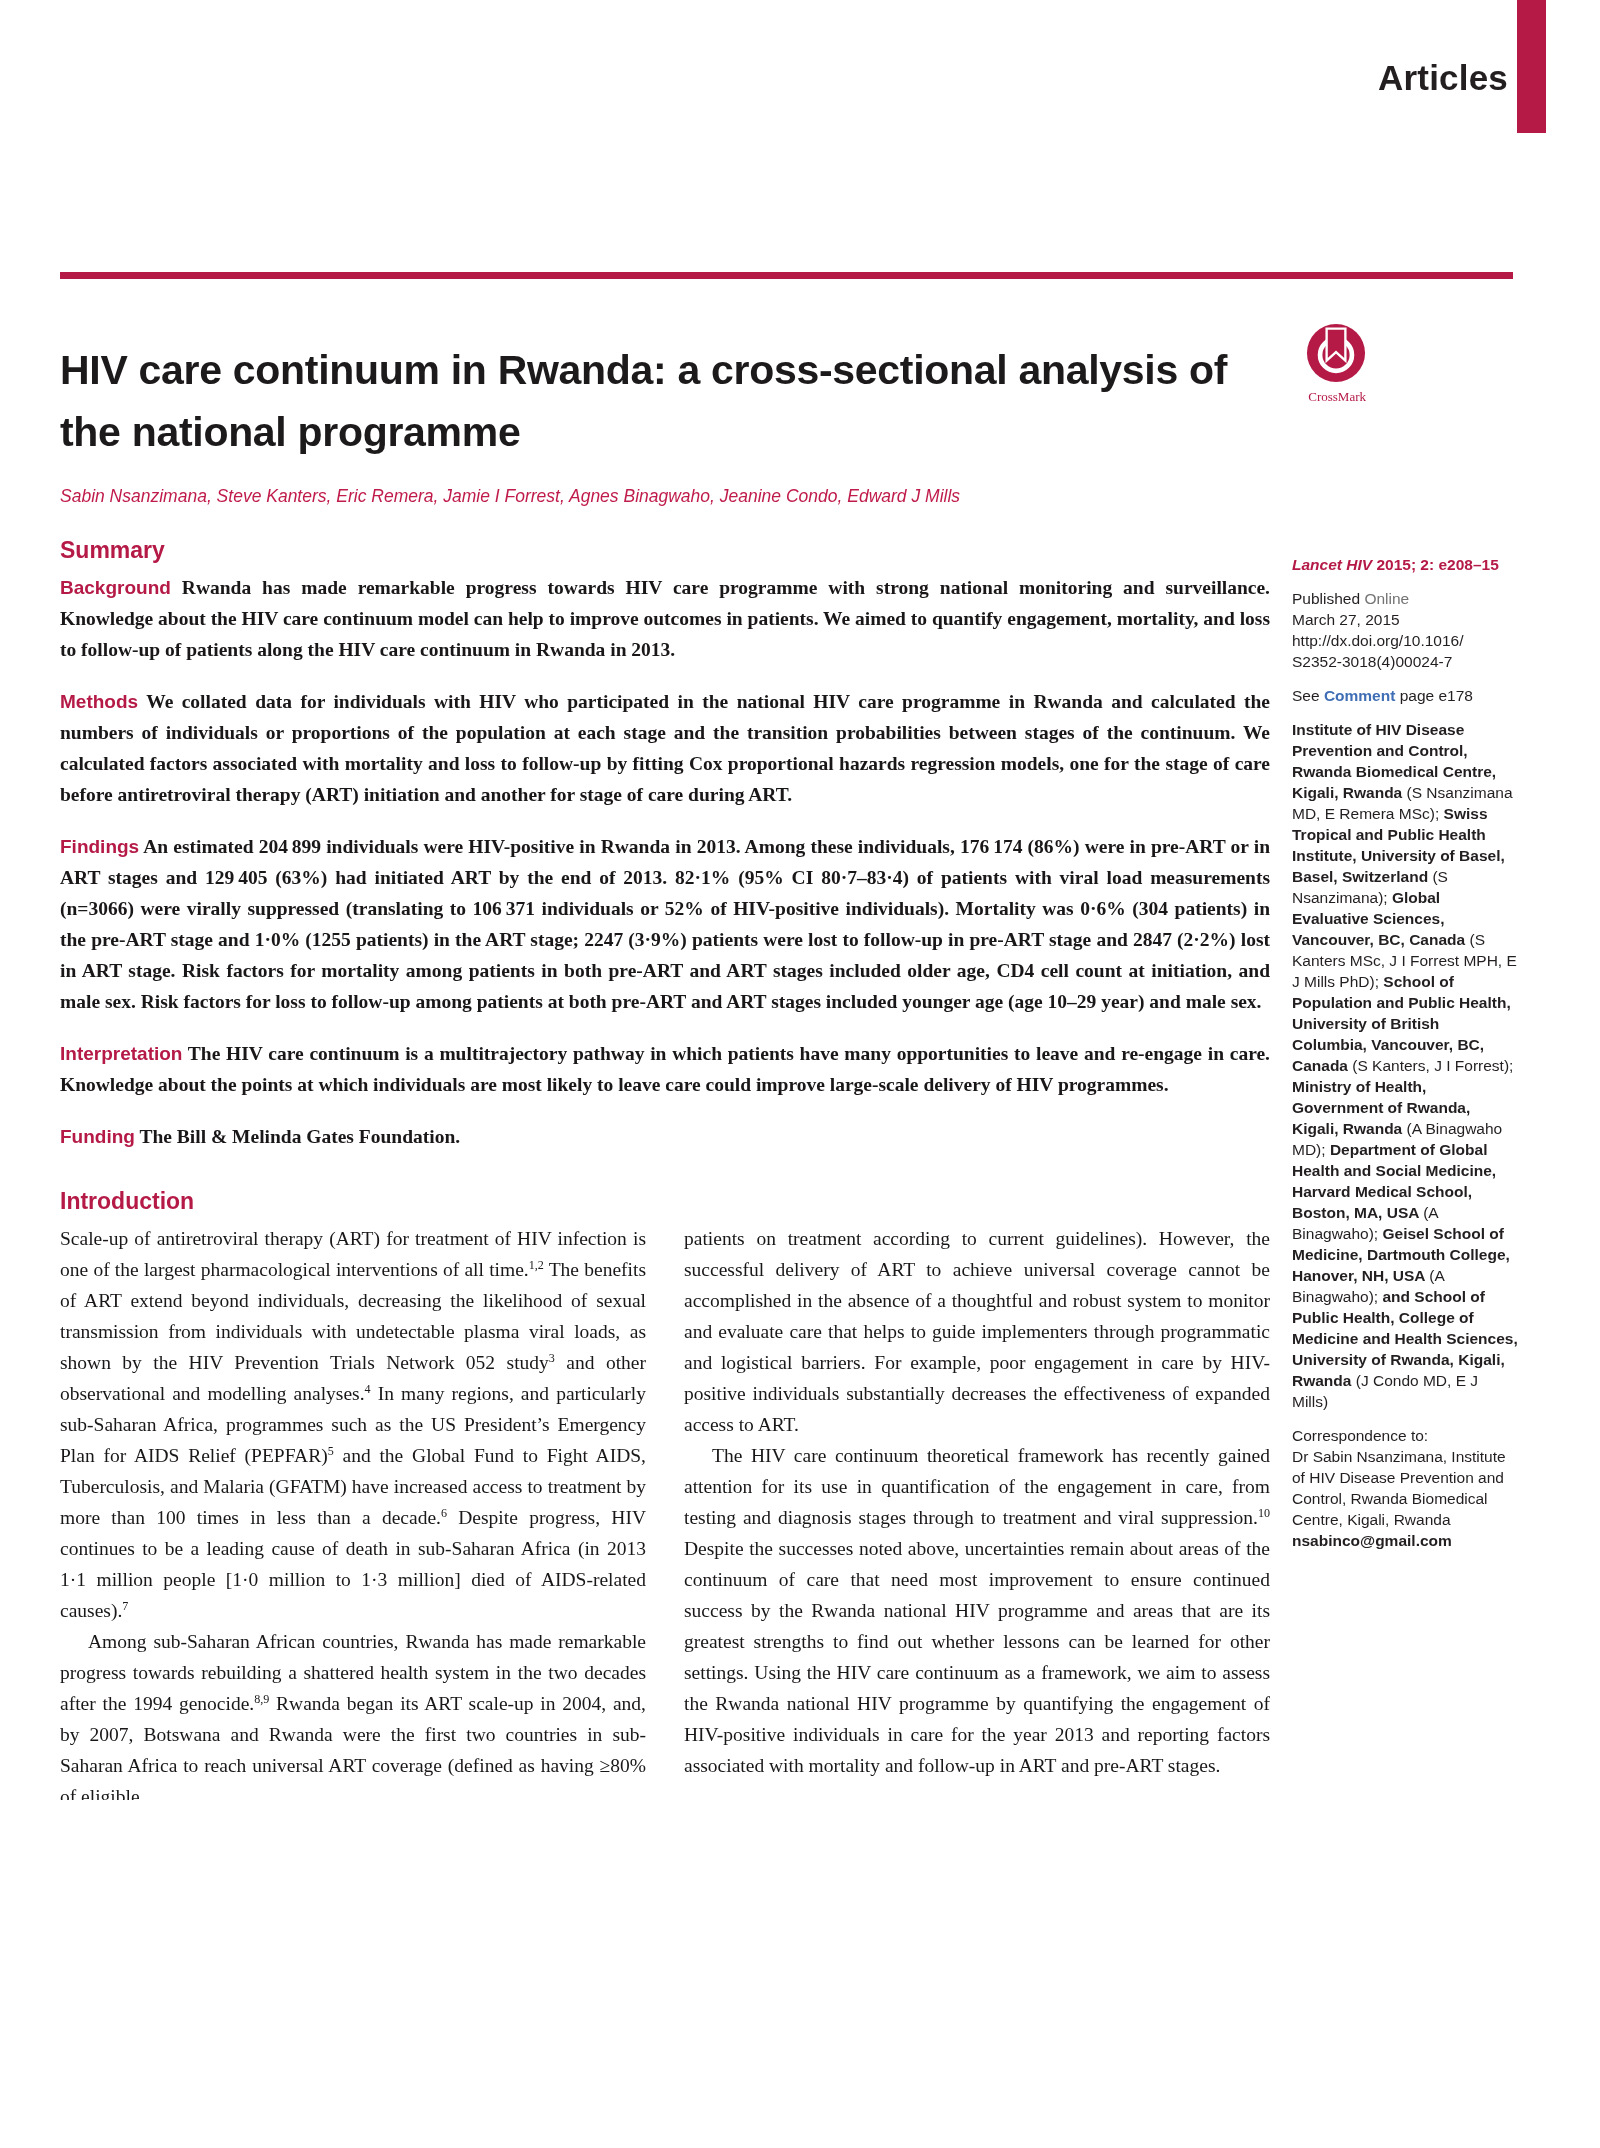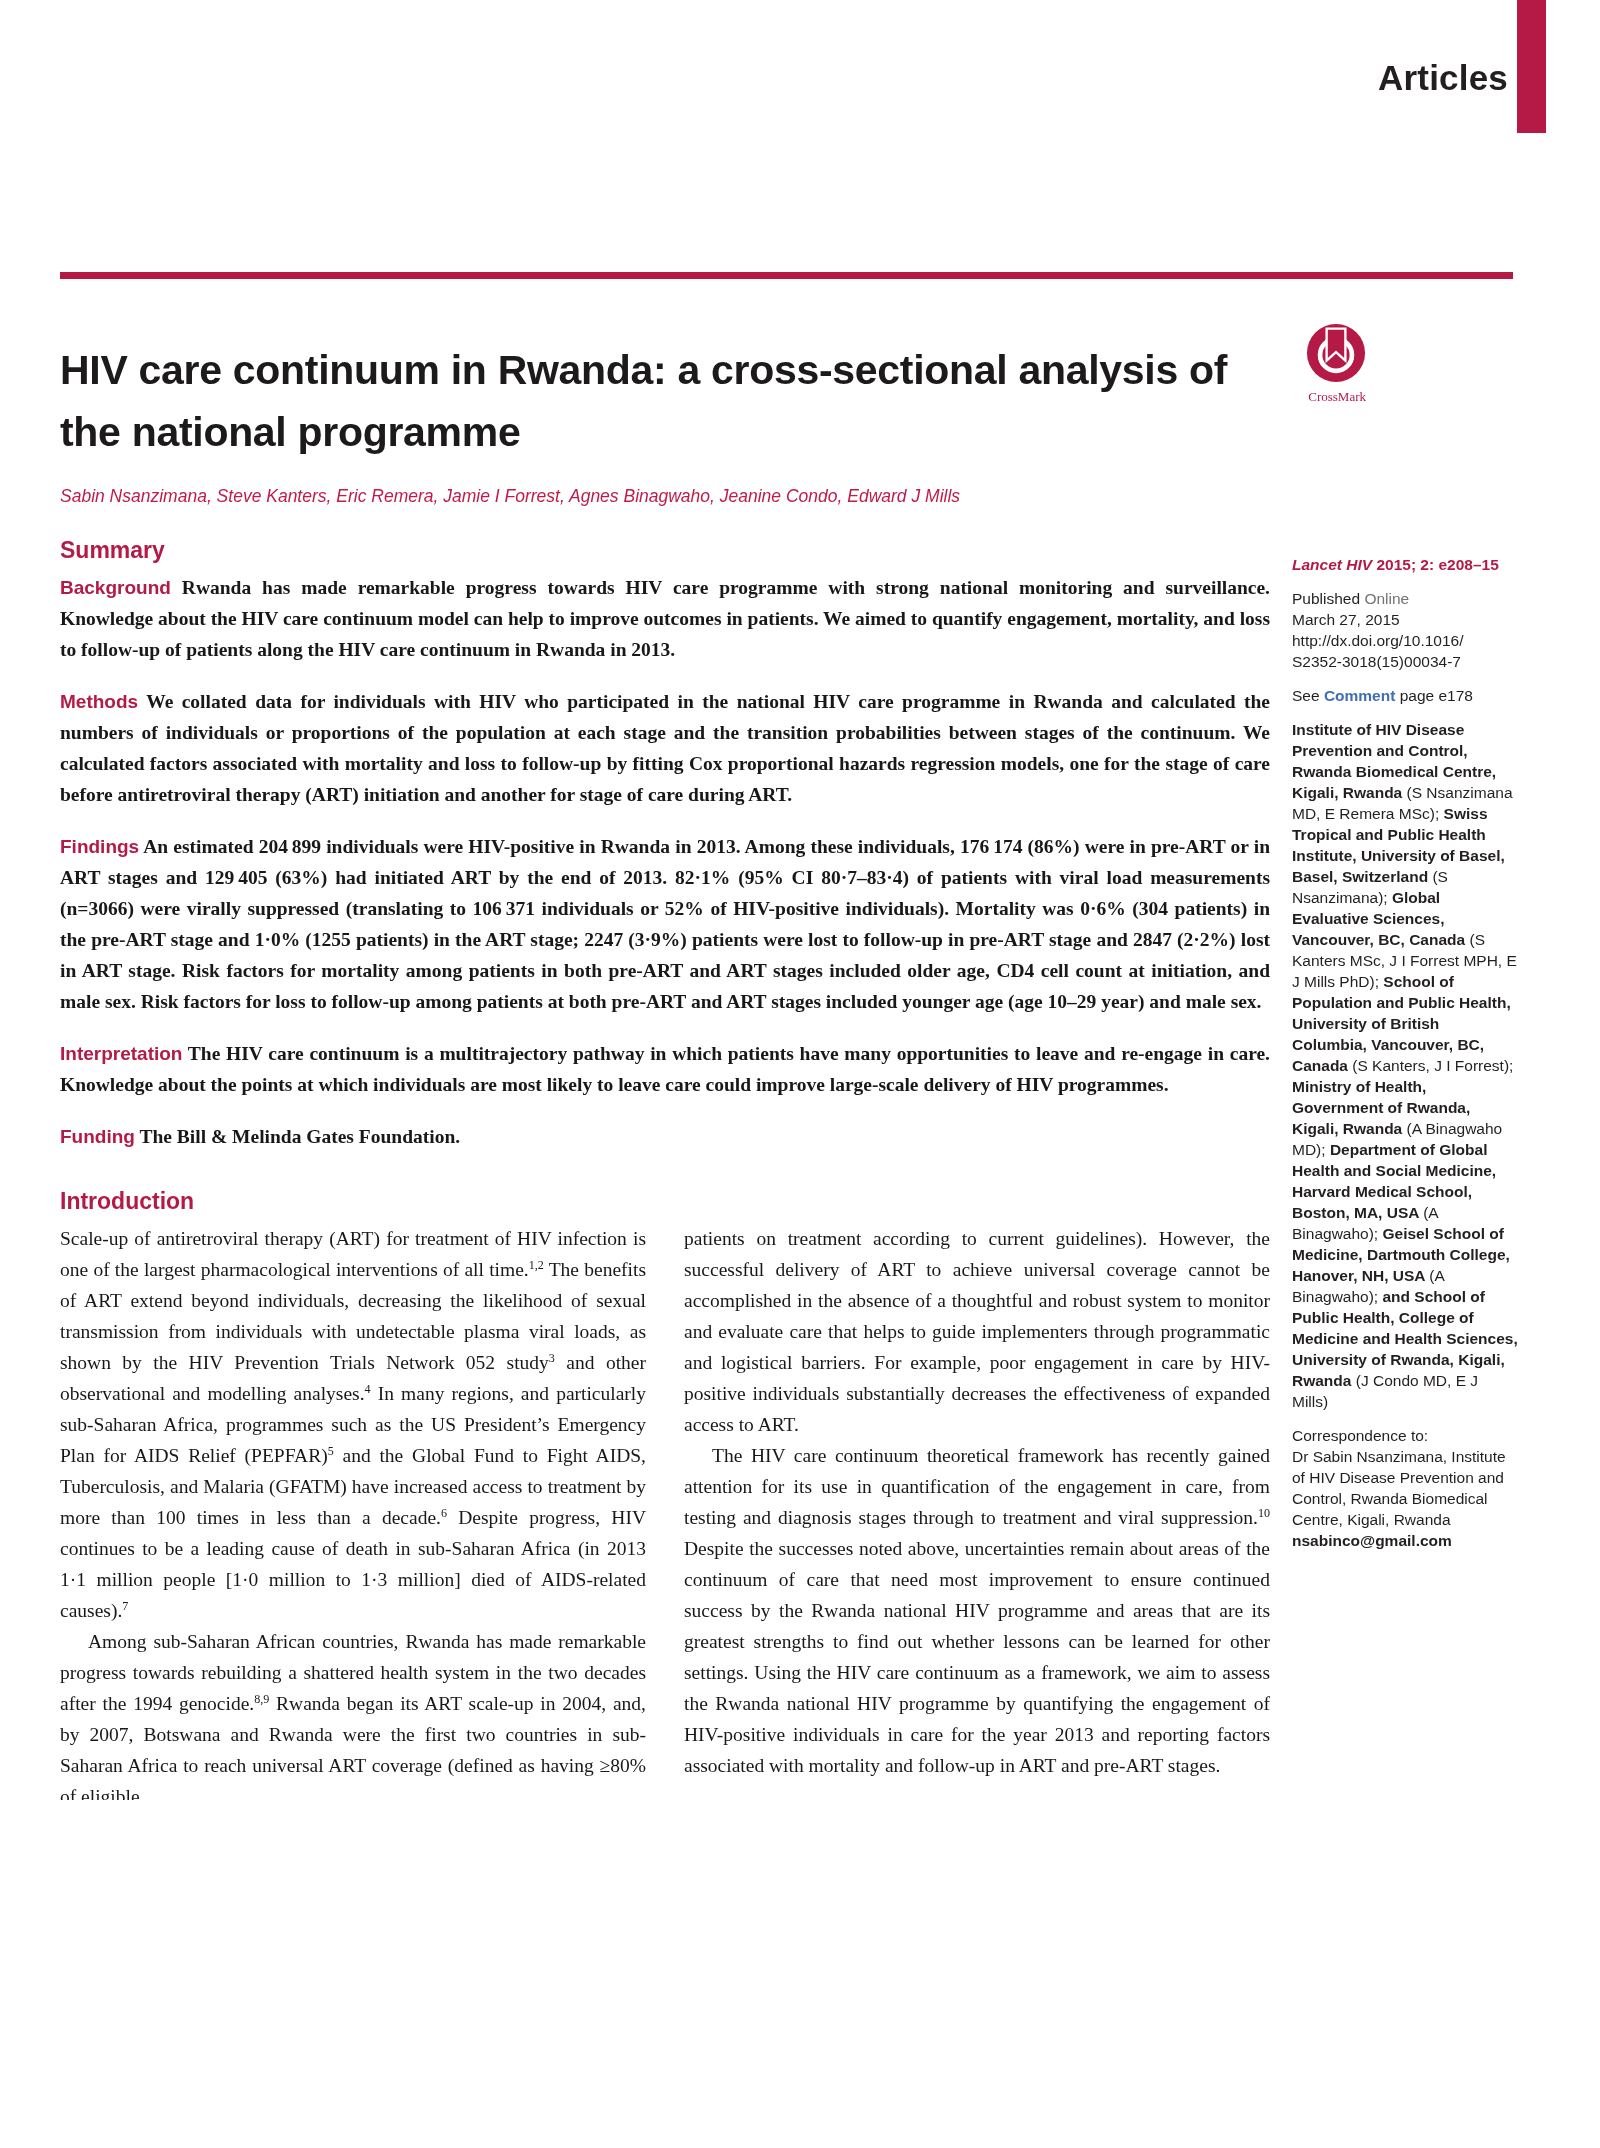--- a/index.html
+++ b/index.html
@@ -111,21 +111,21 @@
         <p class="body-p indent"><span>The HIV care continuum theoretical framework has recently gained attention for its use in quantification of the engagement in care, from testing and diagnosis stages through to treatment and viral suppression.</span><sup>10</sup><span> Despite the successes noted above, uncertainties remain about areas of the continuum of care that need most improvement to ensure continued success by the Rwanda national HIV programme and areas that are its greatest strengths to find out whether lessons can be learned for other settings. Using the HIV care continuum as a framework, we aim to assess the Rwanda national HIV programme by quantifying the engagement of HIV-positive individuals in care for the year 2013 and reporting factors associated with mortality and follow-up in ART and pre-ART stages.</span></p>
       </div>
     </div>
   </div>
 
   <aside class="sidebar">
     <div class="side-block"><span class="b i red">Lancet HIV</span><span class="b red"> 2015; 2: e208–15</span></div>
     <div class="side-block"><span>Published </span><span class="gray">Online</span><span>
 March 27, 2015
 </span><span>http://dx.doi.org/10.1016/
-S2352-3018(15)00034-7</span></div>
+S2352-3018(4)00024-7</span></div>
     <div class="side-block"><span>See </span><span class="b blue">Comment</span><span> page e178</span></div>
     <div class="side-block"><span class="b">Institute of HIV Disease Prevention and Control, Rwanda Biomedical Centre, Kigali, Rwanda </span><span>(S Nsanzimana MD, E Remera MSc); </span><span class="b">Swiss Tropical and Public Health Institute, University of Basel, Basel, Switzerland </span><span>(S Nsanzimana); </span><span class="b">Global Evaluative Sciences, Vancouver, BC, Canada </span><span>(S Kanters MSc, J I Forrest MPH, E J Mills PhD); </span><span class="b">School of Population and Public Health, University of British Columbia, Vancouver, BC, Canada </span><span>(S Kanters, J I Forrest); </span><span class="b">Ministry of Health, Government of Rwanda, Kigali, Rwanda </span><span>(A Binagwaho MD); </span><span class="b">Department of Global Health and Social Medicine, Harvard Medical School, Boston, MA, USA </span><span>(A Binagwaho); </span><span class="b">Geisel School of Medicine, Dartmouth College, Hanover, NH, USA </span><span>(A Binagwaho); </span><span class="b">and School of Public Health, College of Medicine and Health Sciences, University of Rwanda, Kigali, Rwanda </span><span>(J Condo MD, E J Mills)</span></div>
     <div class="side-block"><span>Correspondence to:
 Dr Sabin Nsanzimana, Institute of HIV Disease Prevention and Control, Rwanda Biomedical Centre, Kigali, Rwanda
 </span><span class="b">nsabinco@gmail.com</span></div>
   </aside>
 
   <div class="footer">
     <span class="left">
       <span>www.thelancet.com/hiv</span>

